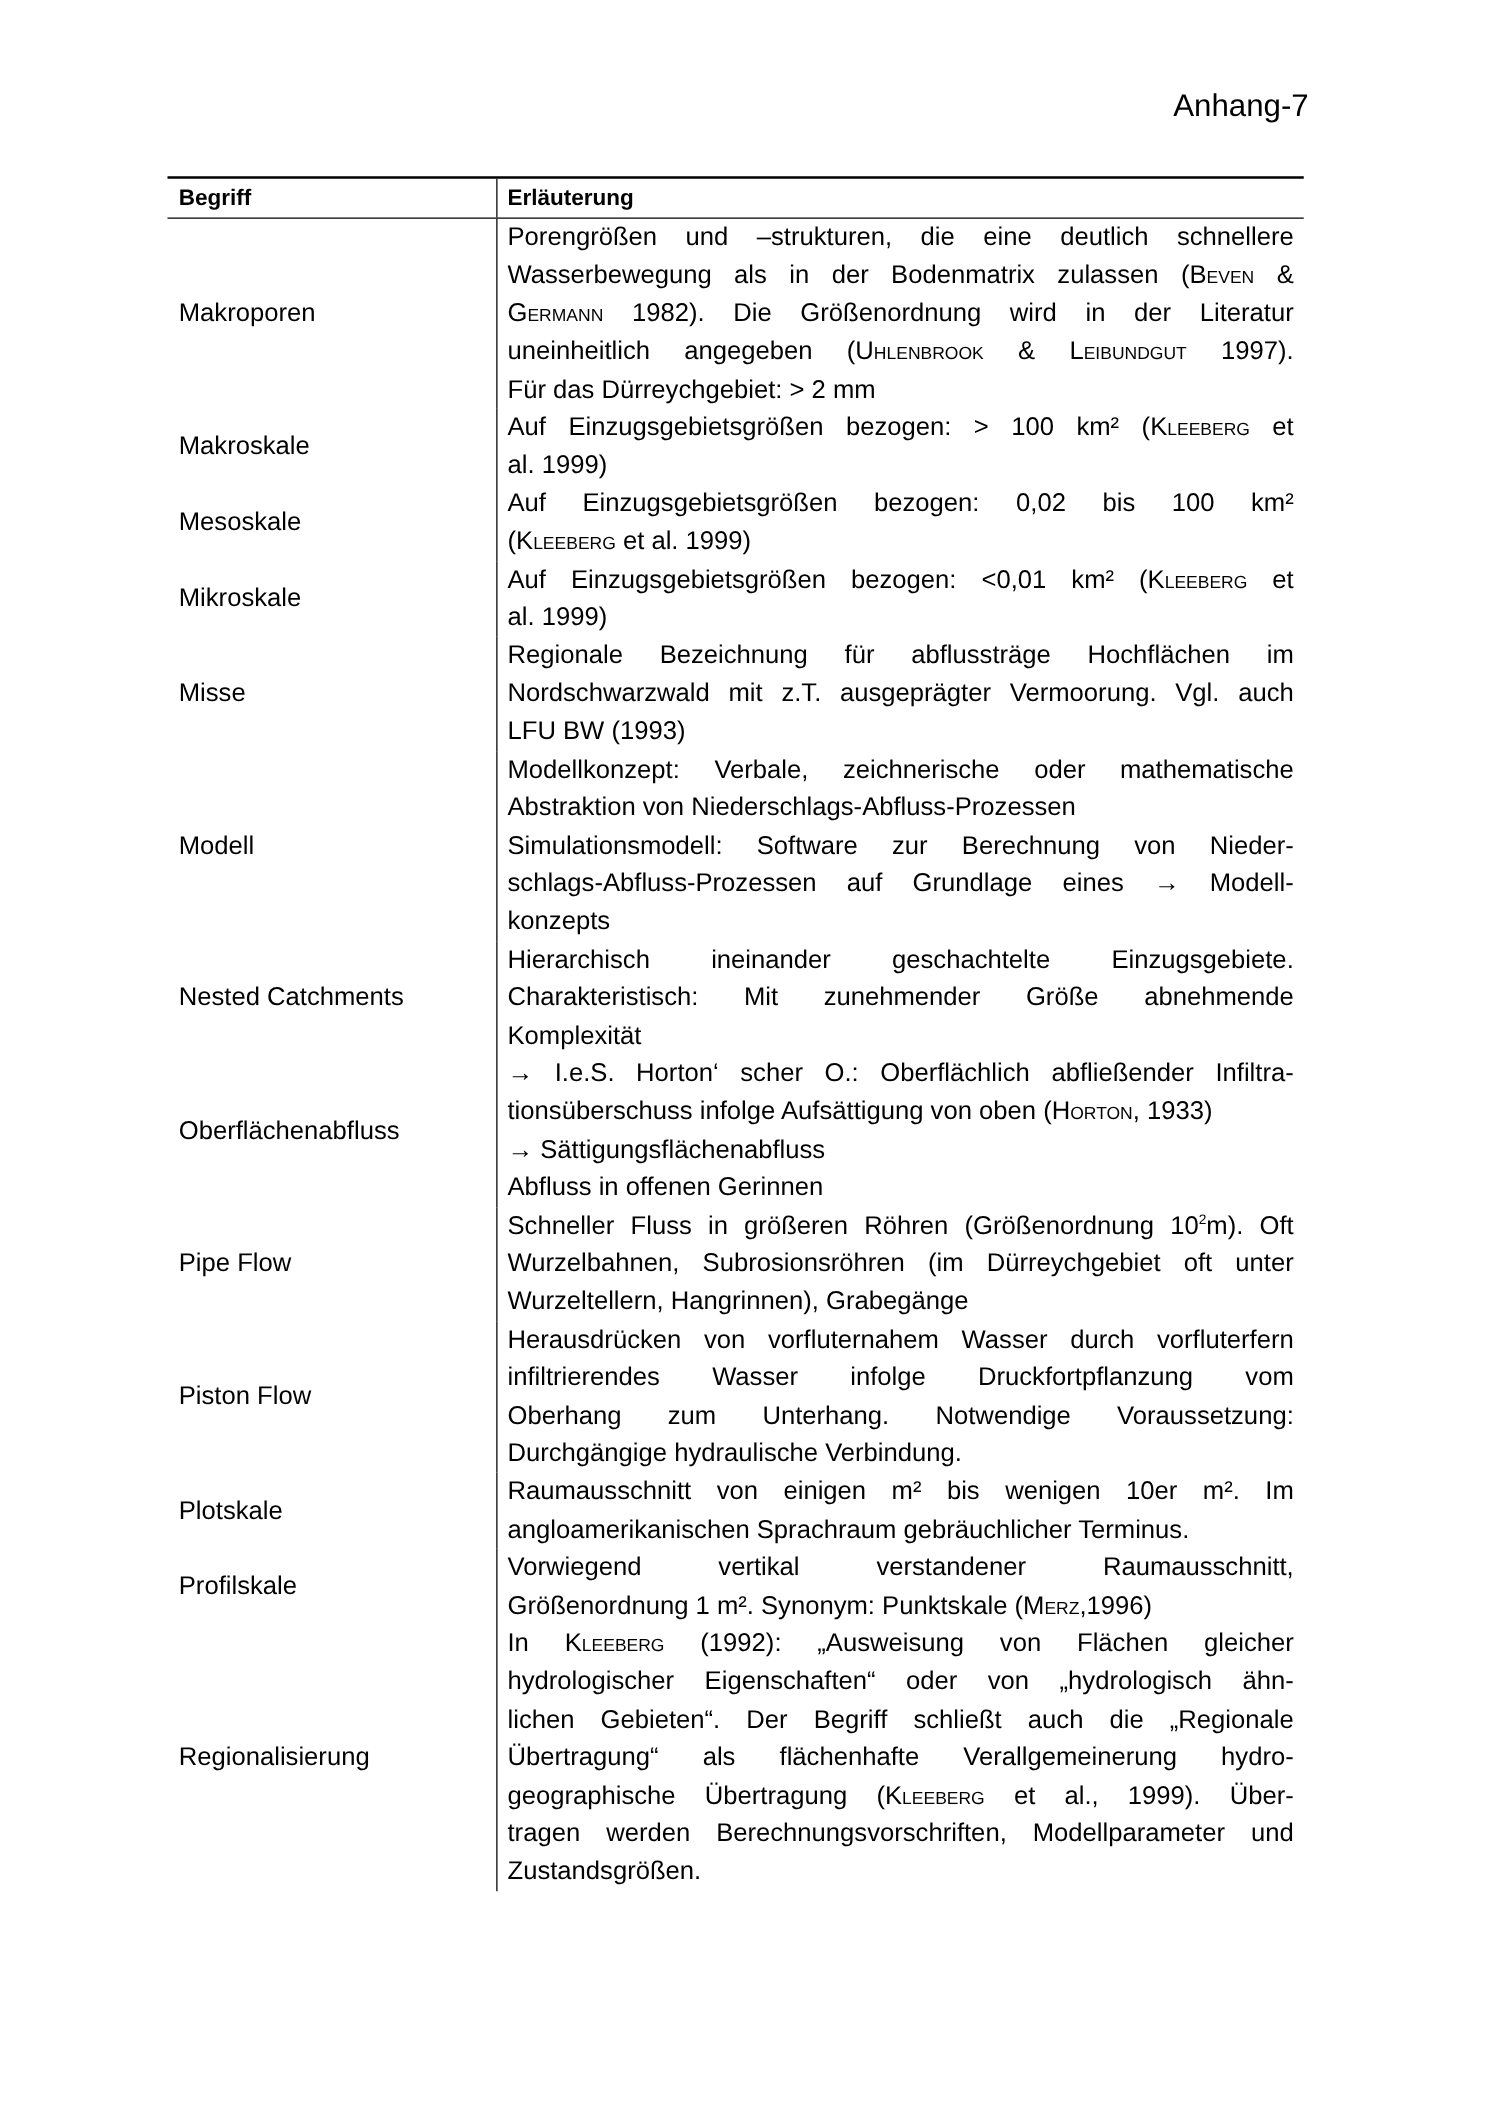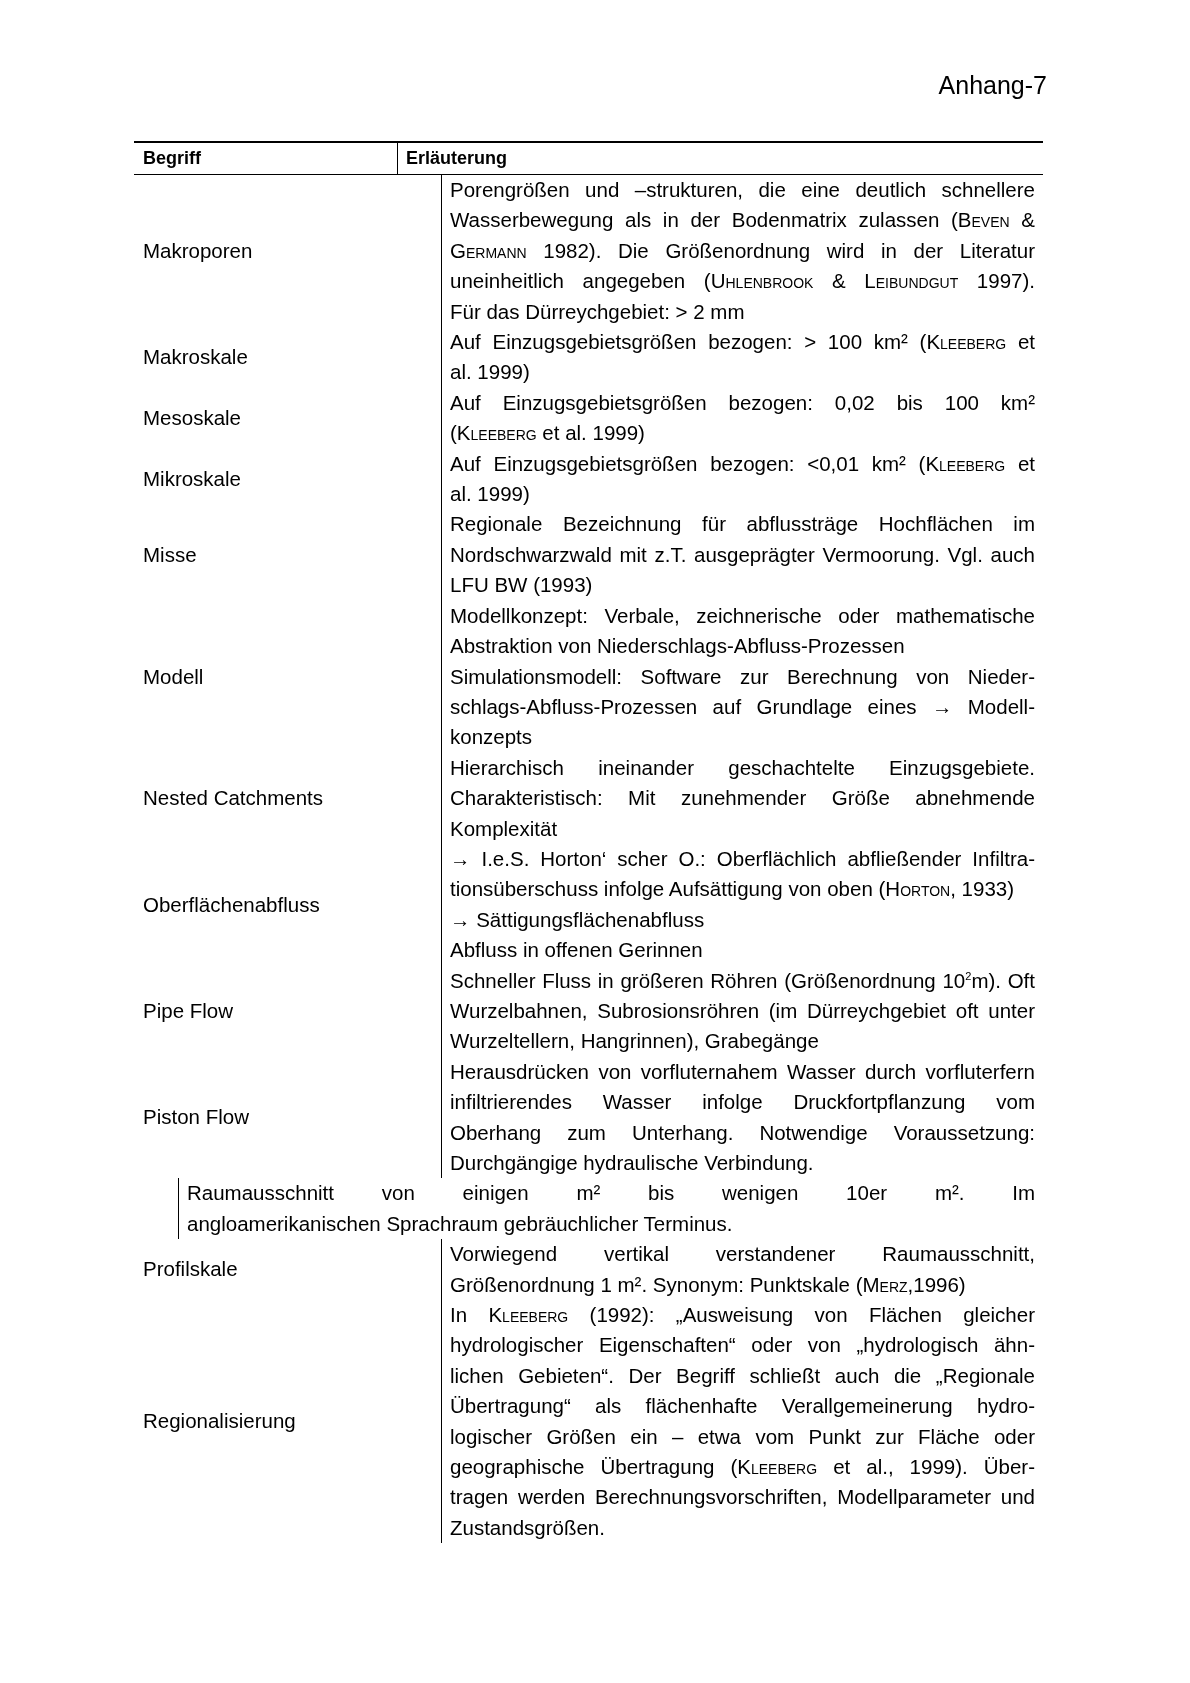--- a/index.html
+++ b/index.html
@@ -6,21 +6,21 @@
   body { width:1190px; height:1683px; position:relative; overflow:hidden;
          font-family:"Liberation Sans", sans-serif; color:#000; }
   .page-header { position:absolute; right:143px; top:70px; font-size:25px; line-height:30px; }
   .glossary { position:absolute; left:134px; top:141px; width:909px; }
   .head-row { display:flex; border-top:2px solid #000; border-bottom:1.5px solid #000; height:31px; }
   .head-row .c1, .head-row .c2 { font-weight:bold; font-size:18px; line-height:30px; }
   .c1 { width:263px; box-sizing:border-box; padding-left:9px; }
   .c2 { flex:1; box-sizing:border-box; padding-left:8px; padding-right:8px; border-left:1.5px solid #000; }
   .row { display:flex;align-items:center; }
   .row .c1, .row .c2 { font-size:20.5px; line-height:30.4px; }
-  .row .c2 { text-align:justify;margin-left:44px; }
+  .row .c2 { text-align:justify; }
   .line { display:block; text-align:justify; text-align-last:justify; }
   .line.last { text-align-last:left; }
   .sc { font-variant:small-caps; }
   sup { font-size:11px; line-height:0; }
 </style>
 </head>
 <body>
 
 <div class="page-header">Anhang-7</div>
 
@@ -107,39 +107,39 @@
       <div class="row">
         <div class="c1">Piston Flow</div>
         <div class="c2">
           <span class="line">Herausdrücken von vorfluternahem Wasser durch vorfluterfern</span>
           <span class="line">infiltrierendes Wasser infolge Druckfortpflanzung vom</span>
           <span class="line">Oberhang zum Unterhang. Notwendige Voraussetzung:</span>
           <span class="line last">Durchgängige hydraulische Verbindung.</span>
         </div>
       </div>
       <div class="row">
+        <div class="c1">Plotskale</div>
         <div class="c2">
           <span class="line">Raumausschnitt von einigen m² bis wenigen 10er m². Im</span>
           <span class="line last">angloamerikanischen Sprachraum gebräuchlicher Terminus.</span>
         </div>
       </div>
       <div class="row">
         <div class="c1">Profilskale</div>
         <div class="c2">
           <span class="line">Vorwiegend vertikal verstandener Raumausschnitt,</span>
           <span class="line last">Größenordnung 1 m². Synonym: Punktskale (<span class="sc">Merz</span>,1996)</span>
         </div>
       </div>
       <div class="row">
         <div class="c1">Regionalisierung</div>
         <div class="c2">
           <span class="line">In <span class="sc">Kleeberg</span> (1992): „Ausweisung von Flächen gleicher</span>
           <span class="line">hydrologischer Eigenschaften“ oder von „hydrologisch ähn-</span>
           <span class="line">lichen Gebieten“. Der Begriff schließt auch die „Regionale</span>
           <span class="line">Übertragung“ als flächenhafte Verallgemeinerung hydro-</span>
-          <span class="line">logischer Größen ein – etwa vom Punkt zur Fläche oder</span>
           <span class="line">geographische Übertragung (<span class="sc">Kleeberg</span> et al., 1999). Über-</span>
           <span class="line">tragen werden Berechnungsvorschriften, Modellparameter und</span>
           <span class="line last">Zustandsgrößen.</span>
         </div>
       </div>
     </div>
 </div>
 
 </body></html>

